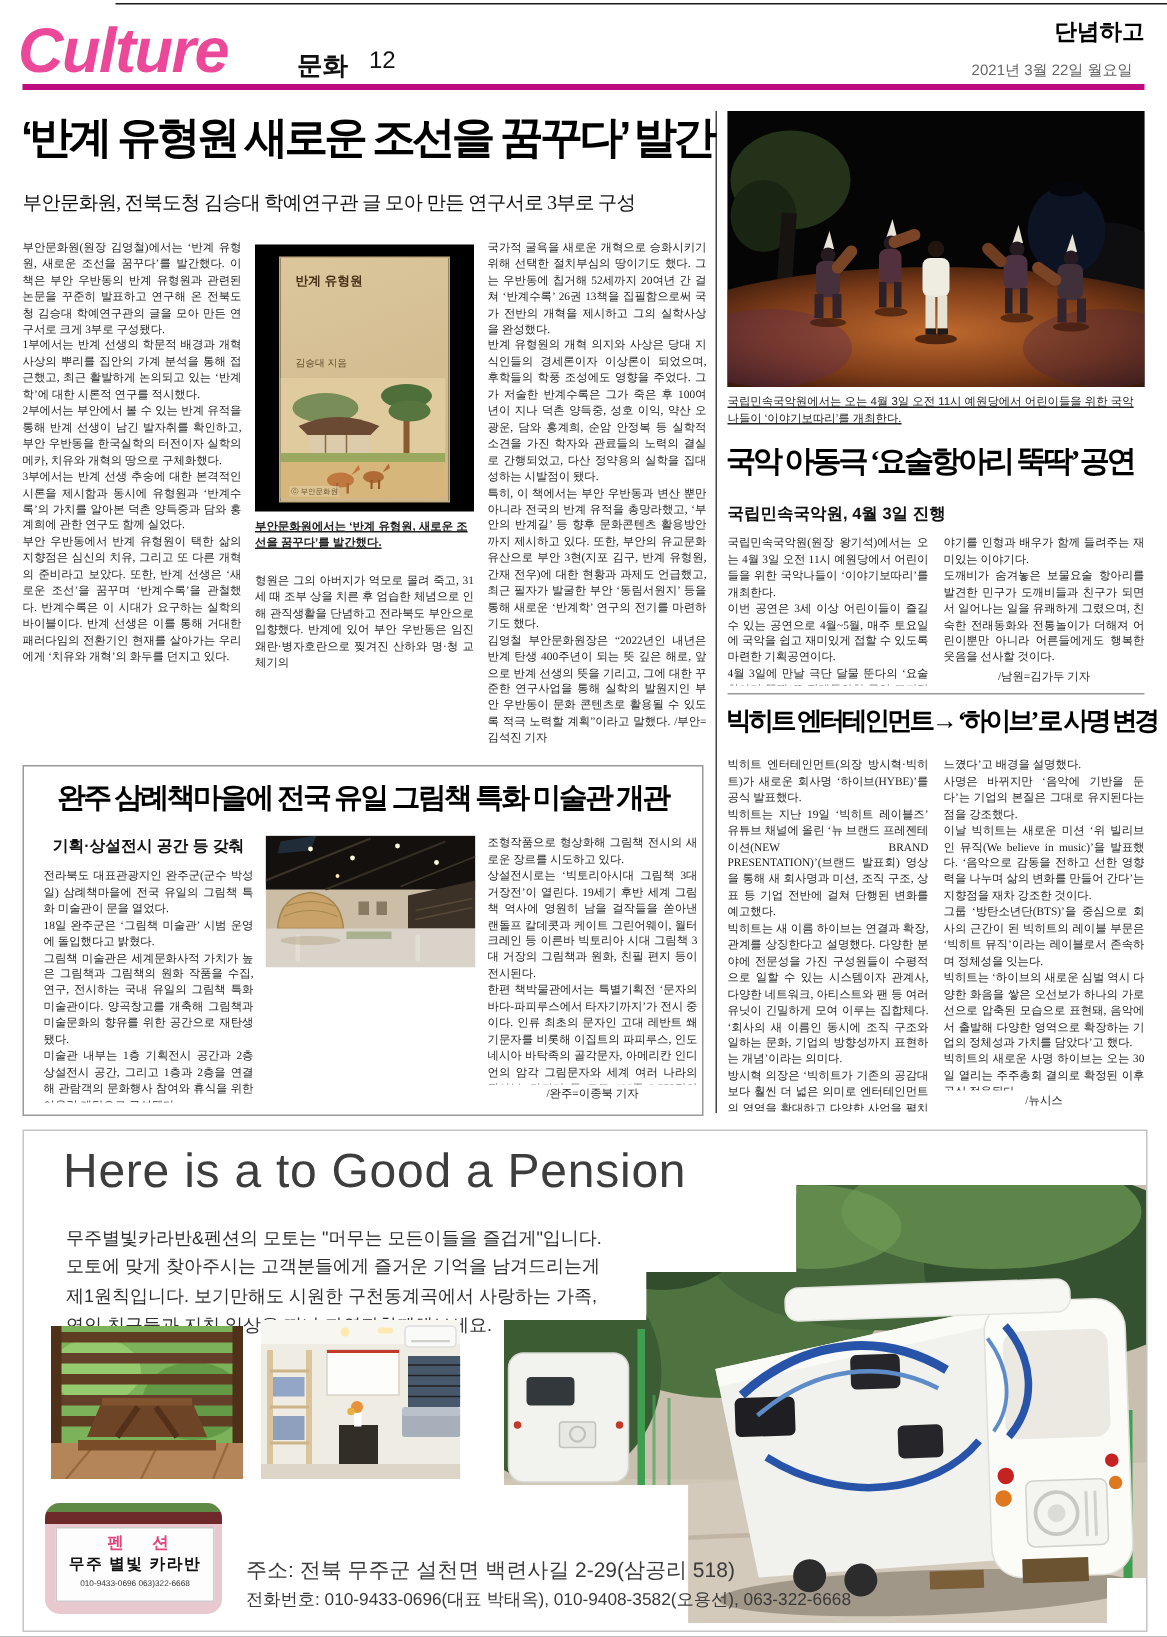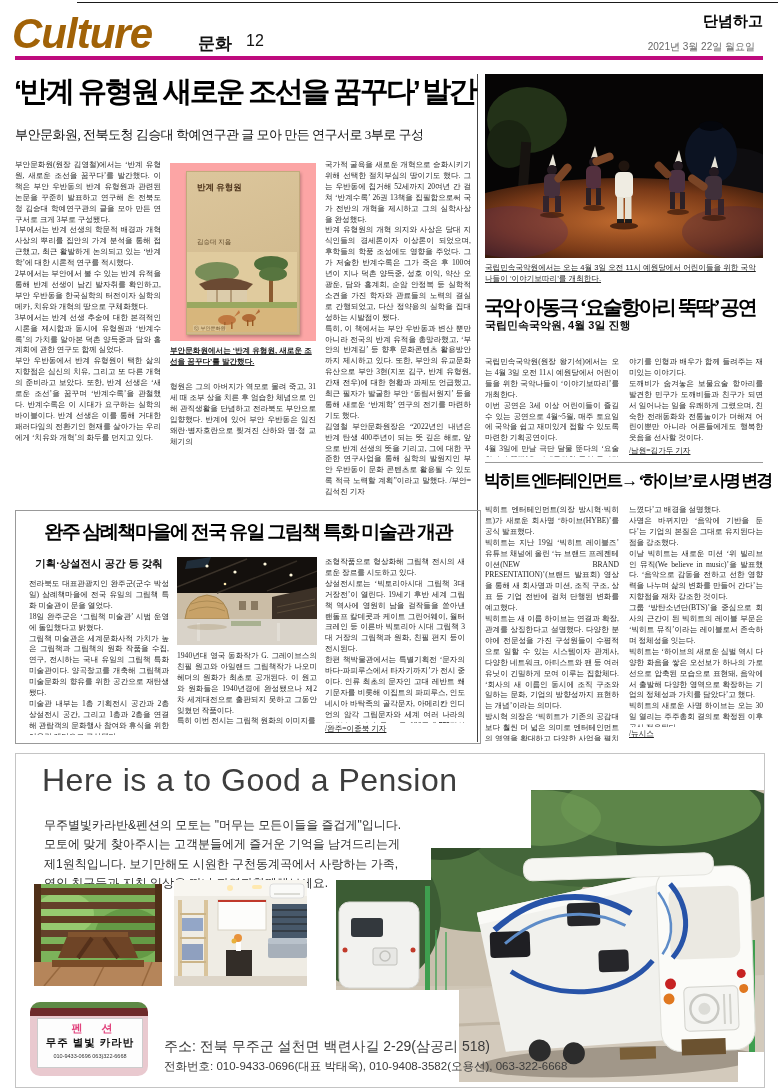--- a/index.html
+++ b/index.html
@@ -4,49 +4,49 @@
 <style>
   html,body{margin:0;padding:0;background:#888;}
   .page{position:relative;width:778px;height:1091px;background:#fff;overflow:hidden;
         font-family:"Liberation Sans","DejaVu Sans",sans-serif;}
   .abs{position:absolute;}
   .serif{font-family:Liberation Serif, serif;}
   .sans{font-family:"Liberation Sans","DejaVu Sans",sans-serif;}
   .body-col{font-size:7.6px;line-height:10.9px;text-align:justify;color:#1c1c1c;
             white-space:pre-line;overflow:hidden;font-family:"Liberation Serif","DejaVu Serif",serif;}
   .cap{font-size:7.6px;line-height:10.6px;color:#222;white-space:pre-line;text-decoration:underline;}
-  .byline{font-size:7.6px;color:#1c1c1c;text-align:left;font-family:"Liberation Serif","DejaVu Serif",serif;text-decoration:underline;}
+  .byline{font-size:7.6px;color:#1c1c1c;text-align:center;font-family:"Liberation Serif","DejaVu Serif",serif;}
   .rule{background:#1a1a1a;}
   .photo{overflow:hidden;}
 </style>
 </head>
 <body>
 
 <div class="page">
 
   <div class="abs rule" style="left:77px;top:2px;width:701px;height:1px;"></div>
-  <div class="abs" style="left:12px;top:10px;font-style:italic;font-weight:bold;font-size:42px;color:#a16207;letter-spacing:-1px;">Culture</div>
+  <div class="abs" style="left:12px;top:10px;font-style:italic;font-weight:bold;font-size:42px;color:#ec4899;letter-spacing:-1px;">Culture</div>
   <div class="abs" style="left:198px;top:32px;font-weight:bold;font-size:17px;color:#111;">문화</div>
   <div class="abs" style="left:246px;top:32px;font-size:16px;color:#111;">12</div>
   <div class="abs" style="right:15px;top:12px;font-weight:bold;font-size:15px;color:#000;">단념하고</div>
   <div class="abs" style="right:23px;top:40px;font-size:10px;color:#666;">2021년 3월 22일 월요일</div>
   <div class="abs" style="left:15px;top:56px;width:748px;height:4px;background:#BE0B7E;"></div>
 
   <div class="abs" style="left:477px;top:74px;width:1px;height:668px;background:#444;"></div>
 
   <div class="abs" style="left:14px;top:72px;width:462px;font-weight:bold;font-size:29px;letter-spacing:-2.5px;color:#000;white-space:nowrap;">‘반계 유형원 새로운 조선을 꿈꾸다’ 발간</div>
   <div class="abs serif" style="left:15px;top:126px;width:458px;font-size:13px;letter-spacing:-0.5px;color:#111;white-space:nowrap;">부안문화원, 전북도청 김승대 학예연구관 글 모아 만든 연구서로 3부로 구성</div>
 
   <div class="abs body-col" style="left:15px;top:160px;width:146px;height:350px;">부안문화원(원장 김영철)에서는 ‘반계 유형원, 새로운 조선을 꿈꾸다’를 발간했다. 이 책은 부안 우반동의 반계 유형원과 관련된 논문을 꾸준히 발표하고 연구해 온 전북도청 김승대 학예연구관의 글을 모아 만든 연구서로 크게 3부로 구성됐다.
 1부에서는 반계 선생의 학문적 배경과 개혁사상의 뿌리를 집안의 가계 분석을 통해 접근했고, 최근 활발하게 논의되고 있는 ‘반계학’에 대한 시론적 연구를 적시했다.
 2부에서는 부안에서 볼 수 있는 반계 유적을 통해 반계 선생이 남긴 발자취를 확인하고, 부안 우반동을 한국실학의 터전이자 실학의 메카, 치유와 개혁의 땅으로 구체화했다.
 3부에서는 반계 선생 추숭에 대한 본격적인 시론을 제시함과 동시에 유형원과 ‘반계수록’의 가치를 알아본 덕촌 양득중과 담와 홍계희에 관한 연구도 함께 실었다.
 부안 우반동에서 반계 유형원이 택한 삶의 지향점은 심신의 치유, 그리고 또 다른 개혁의 준비라고 보았다. 또한, 반계 선생은 ‘새로운 조선’을 꿈꾸며 ‘반계수록’을 관철했다. 반계수록은 이 시대가 요구하는 실학의 바이블이다. 반계 선생은 이를 통해 거대한 패러다임의 전환기인 현재를 살아가는 우리에게 ‘치유와 개혁’의 화두를 던지고 있다.</div>
 
-  <div class="abs photo" style="left:170px;top:163px;width:146px;height:178px;background:#fca5a5;">
+  <div class="abs photo" style="left:170px;top:163px;width:146px;height:178px;background:#000000;">
     <div class="abs" style="left:16px;top:8px;width:112px;height:162px;background:linear-gradient(160deg,#dcc69c,#cdb588);border:1px solid #c2aa7c;box-shadow:1px 2px 3px rgba(0,0,0,.25);">
       <div class="abs" style="left:10px;top:10px;font-weight:bold;font-size:8.5px;color:#4a3018;">반계 유형원</div>
       <div class="abs" style="left:10px;top:66px;font-size:6.5px;color:#5f4a2c;">김승대 지음</div>
       <svg width="110" height="80" viewBox="0 0 110 80" style="position:absolute;left:0;top:80px;">
         <rect x="0" y="0" width="110" height="80" fill="#e0cb9e"></rect>
         <ellipse cx="30" cy="20" rx="22" ry="10" fill="#5e7d46" opacity="0.8"></ellipse>
         <rect x="82" y="6" width="4" height="48" fill="#8a5a30"></rect>
         <ellipse cx="84" cy="12" rx="17" ry="8" fill="#4e6e3a"></ellipse>
         <ellipse cx="86" cy="22" rx="14" ry="7" fill="#57753f"></ellipse>
         <path d="M12,32 Q38,20 66,32 L60,38 L18,38 Z" fill="#6b4a33"></path>
@@ -137,21 +137,21 @@
         <rect x="2" y="33" width="6.5" height="22" fill="#e6e2d4"></rect>
         <rect x="10" y="33" width="6.5" height="22" fill="#e6e2d4"></rect>
         <rect x="2" y="55" width="7" height="4" fill="#1c1c1c"></rect>
           <rect x="10" y="55" width="7" height="4" fill="#1c1c1c"></rect>
         <ellipse cx="9" cy="62" rx="14" ry="3.5" fill="#2d1207" opacity="0.75"></ellipse>
       </g>
     </svg>
   </div>
   <div class="abs cap sans" style="left:485px;top:263px;width:278px;">국립민속국악원에서는 오는 4월 3일 오전 11시 예원당에서 어린이들을 위한 국악나들이 ‘이야기보따리’를 개최한다.</div>
   <div class="abs serif" style="left:484px;top:294px;width:282px;font-weight:bold;font-size:20px;letter-spacing:-2px;color:#000;white-space:nowrap;">국악 아동극 ‘요술항아리 뚝딱’ 공연</div>
-  <div class="abs sans" style="left:485px;top:318px;font-weight:bold;font-size:11px;color:#111;">국립민속국악원, 4월 3일 진행</div>
+  <div class="abs sans" style="left:485px;top:335px;font-weight:bold;font-size:11px;color:#111;">국립민속국악원, 4월 3일 진행</div>
   <div class="abs body-col" style="left:485px;top:357px;width:134px;height:100px;">국립민속국악원(원장 왕기석)에서는 오는 4월 3일 오전 11시 예원당에서 어린이들을 위한 국악나들이 ‘이야기보따리’를 개최한다.
 이번 공연은 3세 이상 어린이들이 즐길 수 있는 공연으로 4월~5월, 매주 토요일에 국악을 쉽고 재미있게 접할 수 있도록 마련한 기획공연이다.
 4월 3일에 만날 극단 달물 뚠다의 ‘요술항아리 뚝딱’은 전래동화형 국악 뮤지컬로, 무서운 도깨비의 요술항아리를 둘러싸고 일어나는 이</div>
   <div class="abs body-col" style="left:629px;top:357px;width:134px;height:88px;">야기를 인형과 배우가 함께 들려주는 재미있는 이야기다.
 도깨비가 숨겨놓은 보물요술 항아리를 발견한 민구가 도깨비들과 친구가 되면서 일어나는 일을 유쾌하게 그렸으며, 친숙한 전래동화와 전통놀이가 더해져 어린이뿐만 아니라 어른들에게도 행복한 웃음을 선사할 것이다.
 관람문의는 전화(063-620-2329) 혹은 카카오톡 채널(상담원과 대화)을 통해 예약이 가능하며, 사전예약을 통해 선착순 200명에 한해 공연을 관람할 수 있다.</div>
   <div class="abs byline" style="left:629px;top:446px;width:134px;">/남원=김가두 기자</div>
 
   <div class="abs" style="left:485px;top:462px;width:278px;height:1px;background:#999;"></div>
 
@@ -161,21 +161,21 @@
 빅히트는 새 이름 하이브는 연결과 확장, 관계를 상징한다고 설명했다. 다양한 분야에 전문성을 가진 구성원들이 수평적으로 일할 수 있는 시스템이자 관계사, 다양한 네트워크, 아티스트와 팬 등 여러 유닛이 긴밀하게 모여 이루는 집합체다. ‘회사의 새 이름인 동시에 조직 구조와 일하는 문화, 기업의 방향성까지 표현하는 개념’이라는 의미다.
 방시혁 의장은 ‘빅히트가 기존의 공감대보다 훨씬 더 넓은 의미로 엔터테인먼트의 영역을 확대하고 다양한 사업을 펼치고 있다’며 ‘현재 사업을 아우르고 이를 연결, 확장할 수 있는 구조의 상징으로 새로운 사명의 필요성을</div>
   <div class="abs body-col" style="left:629px;top:505px;width:134px;height:222px;">느꼈다’고 배경을 설명했다.
 사명은 바뀌지만 ‘음악에 기반을 둔다’는 기업의 본질은 그대로 유지된다는 점을 강조했다.
 이날 빅히트는 새로운 미션 ‘위 빌리브 인 뮤직(We believe in music)’을 발표했다. ‘음악으로 감동을 전하고 선한 영향력을 나누며 삶의 변화를 만들어 간다’는 지향점을 재차 강조한 것이다.
 그룹 ‘방탄소년단(BTS)’을 중심으로 회사의 근간이 된 빅히트의 레이블 부문은 ‘빅히트 뮤직’이라는 레이블로서 존속하며 정체성을 잇는다.
 빅히트는 ‘하이브의 새로운 심벌 역시 다양한 화음을 쌓은 오선보가 하나의 가로선으로 압축된 모습으로 표현돼, 음악에서 출발해 다양한 영역으로 확장하는 기업의 정체성과 가치를 담았다’고 했다.
 빅히트의 새로운 사명 하이브는 오는 30일 열리는 주주총회 결의로 확정된 이후 공식 적용된다.</div>
   <div class="abs byline" style="left:629px;top:729px;width:134px;">/뉴시스</div>
 
-  <div class="abs" style="left:15px;top:510px;width:452px;height:232px;border:1px solid #999;padding-left:12px;">
+  <div class="abs" style="left:15px;top:510px;width:452px;height:232px;border:1px solid #999;">
     <div class="abs serif" style="left:0;top:8px;width:100%;text-align:center;font-weight:bold;font-size:19px;letter-spacing:-1.5px;color:#000;white-space:nowrap;">완주 삼례책마을에 전국 유일 그림책 특화 미술관 개관</div>
     <div class="abs sans" style="left:13px;top:46px;width:140px;text-align:center;font-weight:bold;font-size:10.5px;color:#111;">기획·상설전시 공간 등 갖춰</div>
     <div class="abs body-col" style="left:13px;top:68px;width:140px;height:156px;">전라북도 대표관광지인 완주군(군수 박성일) 삼례책마을에 전국 유일의 그림책 특화 미술관이 문을 열었다.
 18일 완주군은 ‘그림책 미술관’ 시범 운영에 돌입했다고 밝혔다.
 그림책 미술관은 세계문화사적 가치가 높은 그림책과 그림책의 원화 작품을 수집, 연구, 전시하는 국내 유일의 그림책 특화 미술관이다. 양곡창고를 개축해 그림책과 미술문화의 향유를 위한 공간으로 재탄생됐다.
 미술관 내부는 1층 기획전시 공간과 2층 상설전시 공간, 그리고 1층과 2층을 연결해 관람객의 문화행사 참여와 휴식을 위한 어울림 계단으로 구성됐다.
 개관기념전으로는 ‘요정과 마법의 숲’ 기획전이 마련됐다.</div>
 
     <div class="abs photo" style="left:161px;top:46px;width:140px;height:88px;">
       <svg width="140" height="88" viewBox="0 0 140 88">
@@ -198,22 +198,20 @@
         <path d="M8,62 Q10,40 30,38 Q50,40 52,62 Z" fill="#c8a268" stroke="#a5854f" stroke-width="1"></path>
         <path d="M12,54 Q30,46 48,54" fill="none" stroke="#a5854f" stroke-width="0.8"></path>
         <path d="M14,47 Q30,41 46,47" fill="none" stroke="#a5854f" stroke-width="0.8"></path>
         <rect x="0" y="62" width="140" height="26" fill="#d9d3c9"></rect>
         <rect x="54" y="64" width="30" height="5" fill="#7a8f5a" opacity="0.5"></rect>
         <rect x="20" y="66" width="3" height="18" fill="#ffffff" opacity="0.25"></rect>
         <rect x="100" y="66" width="3" height="18" fill="#ffffff" opacity="0.25"></rect>
         <ellipse cx="30" cy="70" rx="20" ry="3" fill="#b8a888" opacity="0.5"></ellipse>
       </svg>
     </div>
-    <div class="abs body-col" style="left:161px;top:140px;width:140px;height:84px;">1940년대 영국 동화작가 G. 그레이브스의 친필 원고와 아일랜드 그림책작가 나오미 헤더의 원화가 최초로 공개된다. 이 원고와 원화들은 1940년경에 완성됐으나 제2차 세계대전으로 출판되지 못하고 그동안 잊혔던 작품이다.
-특히 이번 전시는 그림책 원화의 이미지를</div>
     <div class="abs body-col" style="left:309px;top:46px;width:140px;height:166px;">조형작품으로 형상화해 그림책 전시의 새로운 장르를 시도하고 있다.
 상설전시로는 ‘빅토리아시대 그림책 3대 거장전’이 열린다. 19세기 후반 세계 그림책 역사에 영원히 남을 걸작들을 쏟아낸 랜돌프 칼데콧과 케이트 그린어웨이, 월터 크레인 등 이른바 빅토리아 시대 그림책 3대 거장의 그림책과 원화, 친필 편지 등이 전시된다.
 한편 책박물관에서는 특별기획전 ‘문자의 바다-파피루스에서 타자기까지’가 전시 중이다. 인류 최초의 문자인 고대 레반트 쐐기문자를 비롯해 이집트의 파피루스, 인도네시아 바탁족의 골각문자, 아메리칸 인디언의 암각 그림문자와 세계 여러 나라의 필사본, 타자기 등 모두 186종 2,775점의 유물을 만나볼 수 있다.</div>
     <div class="abs byline" style="left:309px;top:213px;width:140px;">/완주=이종북 기자</div>
   </div>
 
   <div class="abs" style="left:15px;top:753px;width:748px;height:333px;border:1px solid #c4c4c4;background:#fff;">
     <div class="abs" style="left:26px;top:8px;font-size:32px;color:#3d3d3d;letter-spacing:0.5px;">Here is a to Good a Pension</div>
     <div class="abs" style="left:28px;top:62px;width:370px;font-size:12px;line-height:1.62;color:#2e2e2e;white-space:pre-line;">무주별빛카라반&amp;펜션의 모토는 "머무는 모든이들을 즐겁게"입니다.
 모토에 맞게 찾아주시는 고객분들에게 즐거운 기억을 남겨드리는게

